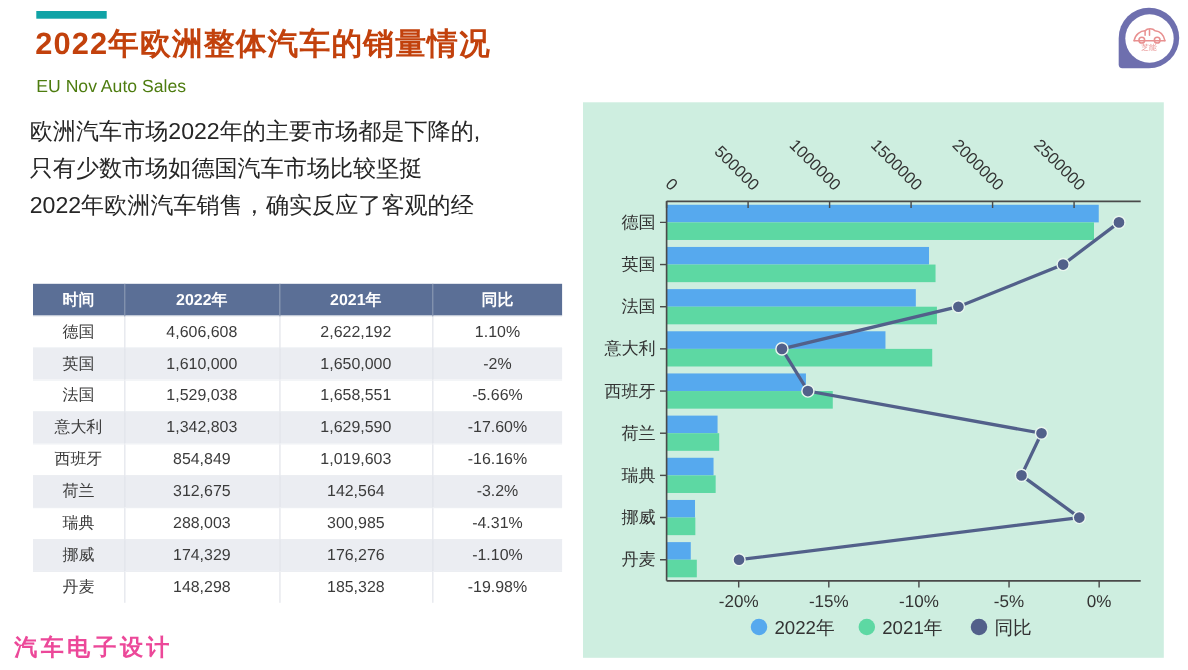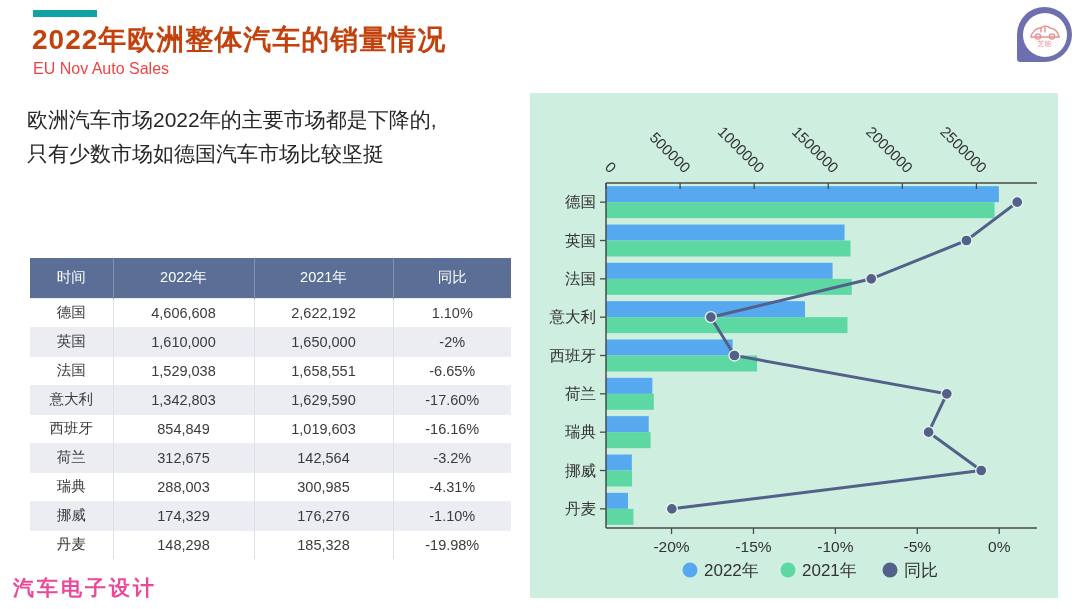--- a/index.html
+++ b/index.html
@@ -3,30 +3,30 @@
 <meta charset="utf-8">
 <style>
   * { margin:0; padding:0; box-sizing:border-box; }
   html,body { width:1080px; height:609px; }
   body {
     position:relative; background:#ffffff; overflow:hidden;
     font-family:"Liberation Sans","DejaVu Sans",sans-serif; color:#2a2a2a;
   }
   .accent-bar { position:absolute; left:33px; top:10px; width:64px; height:7px; background:#10a3a6; }
   .page-title { position:absolute; left:32px; top:21px; font-size:28px; font-weight:bold; color:#c2410c; letter-spacing:1px; }
-  .page-subtitle { position:absolute; left:33px; top:60px; font-size:16px; color:#ef4444; }
+  .page-subtitle { position:absolute; left:33px; top:71px; font-size:16px; color:#4d7c0f; }
   .logo { position:absolute; left:1017px; top:7px; width:55px; height:55px; background:#6e6fae;
           border-radius:50% 50% 50% 6%; display:flex; align-items:center; justify-content:center; }
   .logo-inner { width:44px; height:44px; background:#ffffff; border-radius:50%;
           display:flex; flex-direction:column; align-items:center; justify-content:center; }
   .logo-text { font-size:7px; color:#e89090; line-height:7px; margin-top:-1px; }
   .intro { position:absolute; left:27px; top:103px; width:500px; font-size:21px; line-height:34px; color:#262626; }
   .tablewrap { position:absolute; left:30px; top:258px; }
   table { border-collapse:collapse; table-layout:fixed; width:481px; font-size:14.5px; color:#3b3b3b; }
-  thead th { background:#5b6f96; color:#ffffff; font-weight:normal; height:40px; border-left:1px solid #8493ae; }
+  thead th { background:#5b6f96; color:#ffffff; font-weight:bold; height:29px; border-left:1px solid #8493ae; }
   thead th:first-child { border-left:none; }
   tbody td { height:29px; text-align:center; border-left:1px solid #dfe1e8; border-top:1px solid #eceef2; background:#ffffff; }
   tbody td:first-child { border-left:none; }
   tbody tr:nth-child(even) td { background:#ebedf2; }
   col.c0 { width:83px; } col.c1 { width:141px; } col.c2 { width:139px; } col.c3 { width:118px; }
   .chart-panel { position:absolute; left:530px; top:93px; width:528px; height:505px; background:#ceeee0; }
   .watermark { position:absolute; left:13px; top:574px; font-size:21px; font-weight:bold;
                color:#ec4899; letter-spacing:3px; }
   svg text { font-family:"Liberation Sans","DejaVu Sans",sans-serif; }
 </style>
@@ -48,20 +48,21 @@
         <path d="M12,5 L12,9 M16,4 L16,9"></path>
       </g>
     </svg>
     <span class="logo-text">芝能</span>
   </div>
 </div>
 
 <div class="intro">
     <div>欧洲汽车市场2022年的主要市场都是下降的,</div>
     <div>只有少数市场如德国汽车市场比较坚挺</div>
+    <div>2022年欧洲汽车销售，确实反应了客观的经</div>
   </div>
 
 <div class="tablewrap">
   <table>
     <colgroup>
         <col class="c0">
         <col class="c1">
         <col class="c2">
         <col class="c3">
       </colgroup>
@@ -83,21 +84,21 @@
         <tr>
           <td>英国</td>
           <td>1,610,000</td>
           <td>1,650,000</td>
           <td>-2%</td>
         </tr>
         <tr>
           <td>法国</td>
           <td>1,529,038</td>
           <td>1,658,551</td>
-          <td>-6.65%</td>
+          <td>-5.66%</td>
         </tr>
         <tr>
           <td>意大利</td>
           <td>1,342,803</td>
           <td>1,629,590</td>
           <td>-17.60%</td>
         </tr>
         <tr>
           <td>西班牙</td>
           <td>854,849</td>

